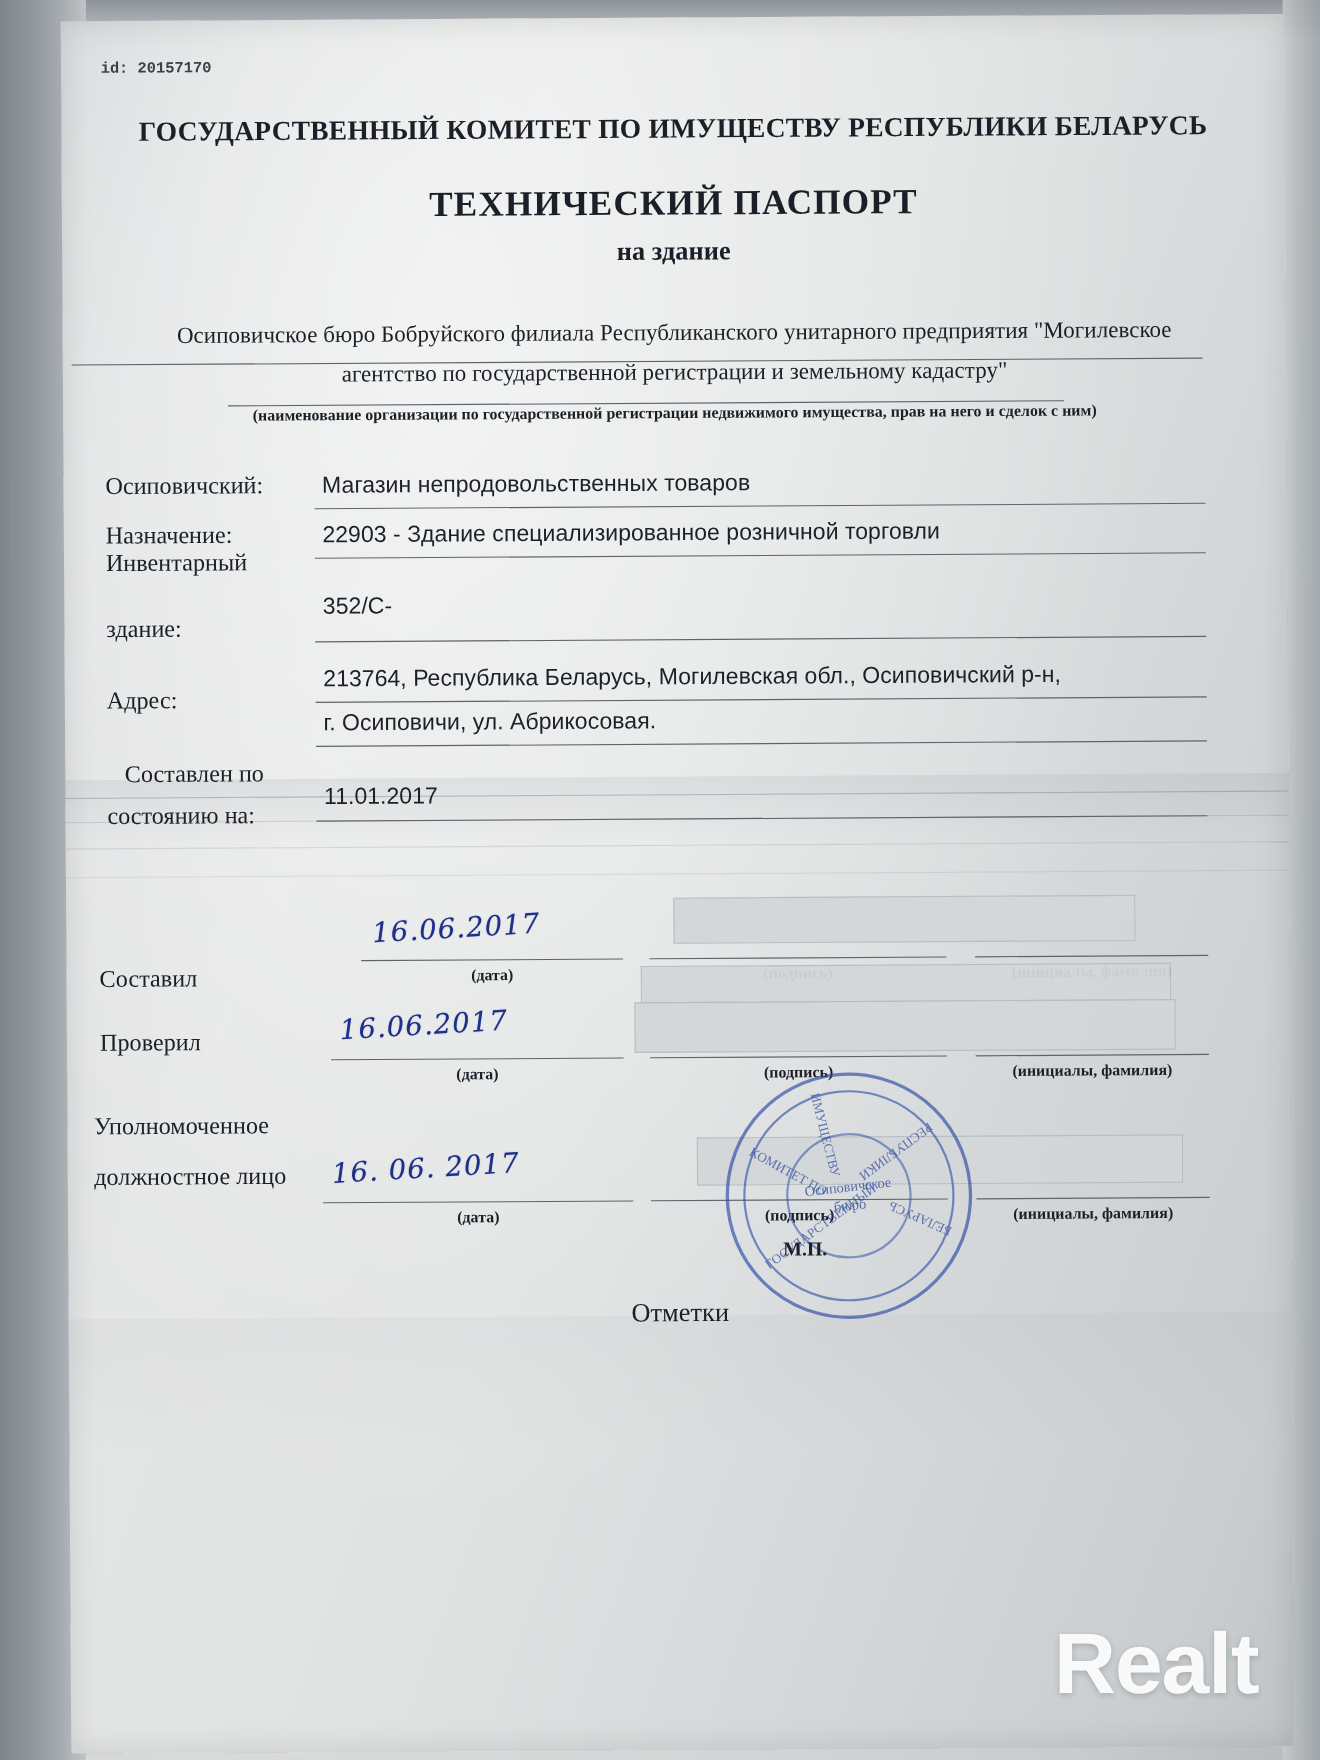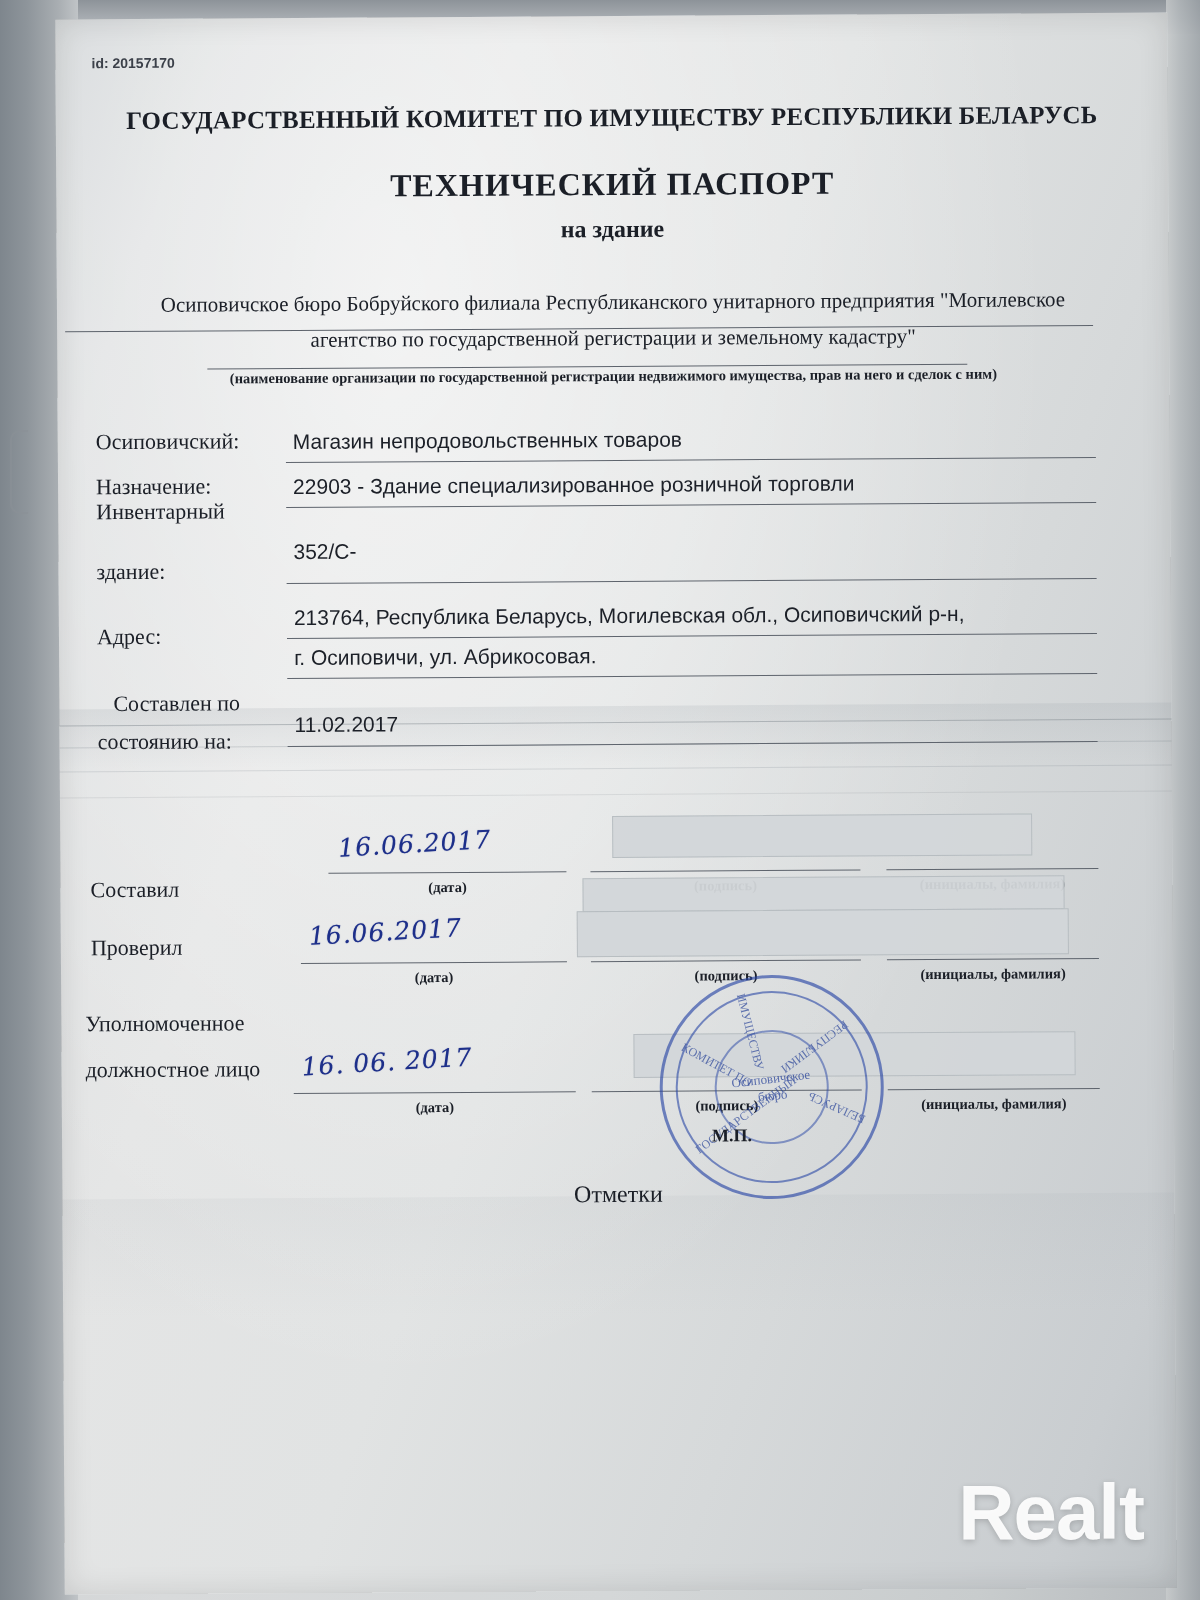--- a/index.html
+++ b/index.html
@@ -95,21 +95,21 @@
     position: absolute;
     left: 60px; top: 16px;
     width: 1112px; height: 1575px;
     transform: rotate(-0.35deg);
     color: #1b1f27;
   }
 
   .idline {
     position: absolute;
     left: 36px; top: 36px;
-    font-family: Liberation Sans, sans-serif;
+    font-family: Liberation Mono, monospace;
     font-size: 14px;
     font-weight: 700;
     color: #3b4049;
   }
 
   .org-title {
     position: absolute;
     left: 0; top: 88px; width: 1112px;
     text-align: center;
     font-size: 25px;
@@ -325,21 +325,21 @@
   <div class="rule" style="left:228px; top:565px; width:810px;"></div>
 
   <div class="flabel" style="left:38px; top:605px;">Адрес:</div>
   <div class="fvalue" style="left:235px; top:588px;">213764, Республика Беларусь, Могилевская обл., Осиповичский р-н,</div>
   <div class="fvalue" style="left:235px; top:628px;">г. Осиповичи, ул. Абрикосовая.</div>
   <div class="rule" style="left:228px; top:620px; width:810px;"></div>
   <div class="rule" style="left:228px; top:660px; width:810px;"></div>
 
   <div class="flabel" style="left:38px; top:672px;margin-left:16px;">Составлен по</div>
   <div class="flabel" style="left:38px; top:710px;">состоянию на:</div>
-  <div class="fvalue" style="left:235px; top:695px;">11.02.2017</div>
+  <div class="fvalue" style="left:235px; top:695px;">11.01.2017</div>
   <div class="rule" style="left:228px; top:728px; width:810px;"></div>
 
   <div class="flabel" style="left:30px; top:826px;margin-top:32px;">Составил</div>
   <div class="hand" style="left:278px; top:812px;">16.06.2017</div>
   <div class="rule" style="left:268px; top:855px; width:238px;"></div>
   <div class="rule" style="left:530px; top:855px; width:270px;"></div>
   <div class="rule" style="left:826px; top:855px; width:212px;"></div>
   <div class="mono-caption" style="left:268px; top:862px; width:238px;">(дата)</div>
   <div class="mono-caption" style="left:530px; top:862px; width:270px;">(подпись)</div>
   <div class="mono-caption" style="left:826px; top:862px; width:212px;">(инициалы, фамилия)</div>

